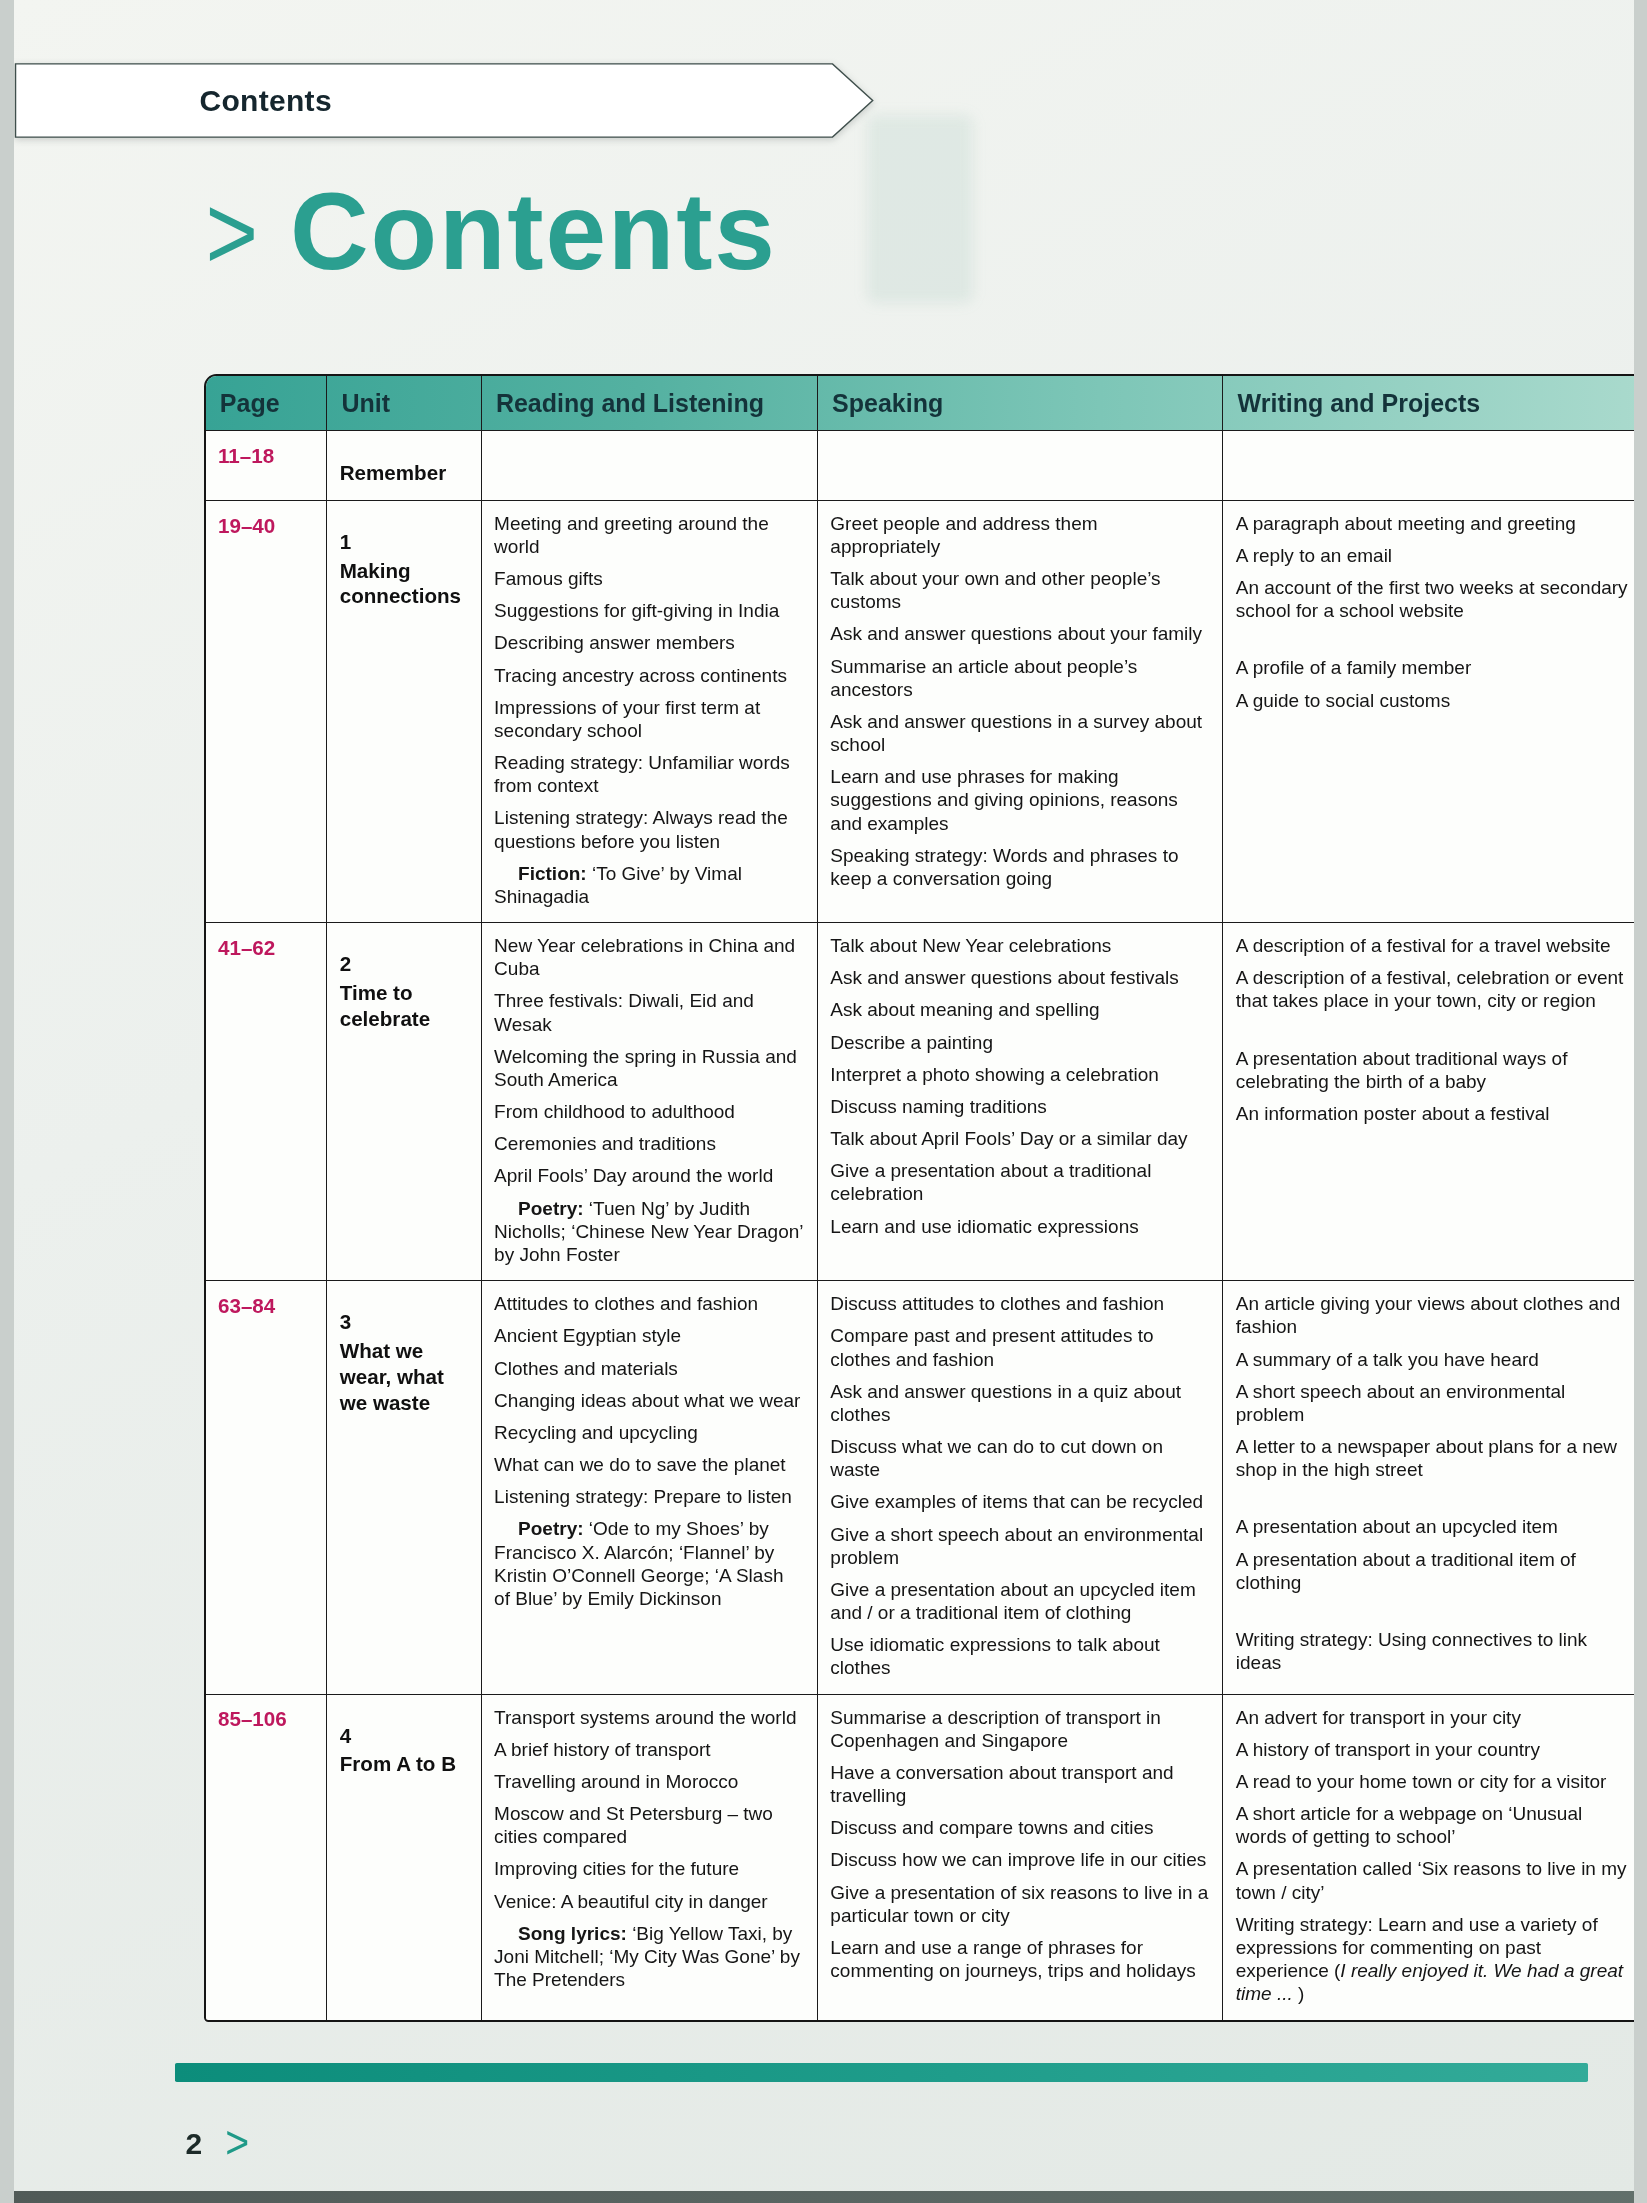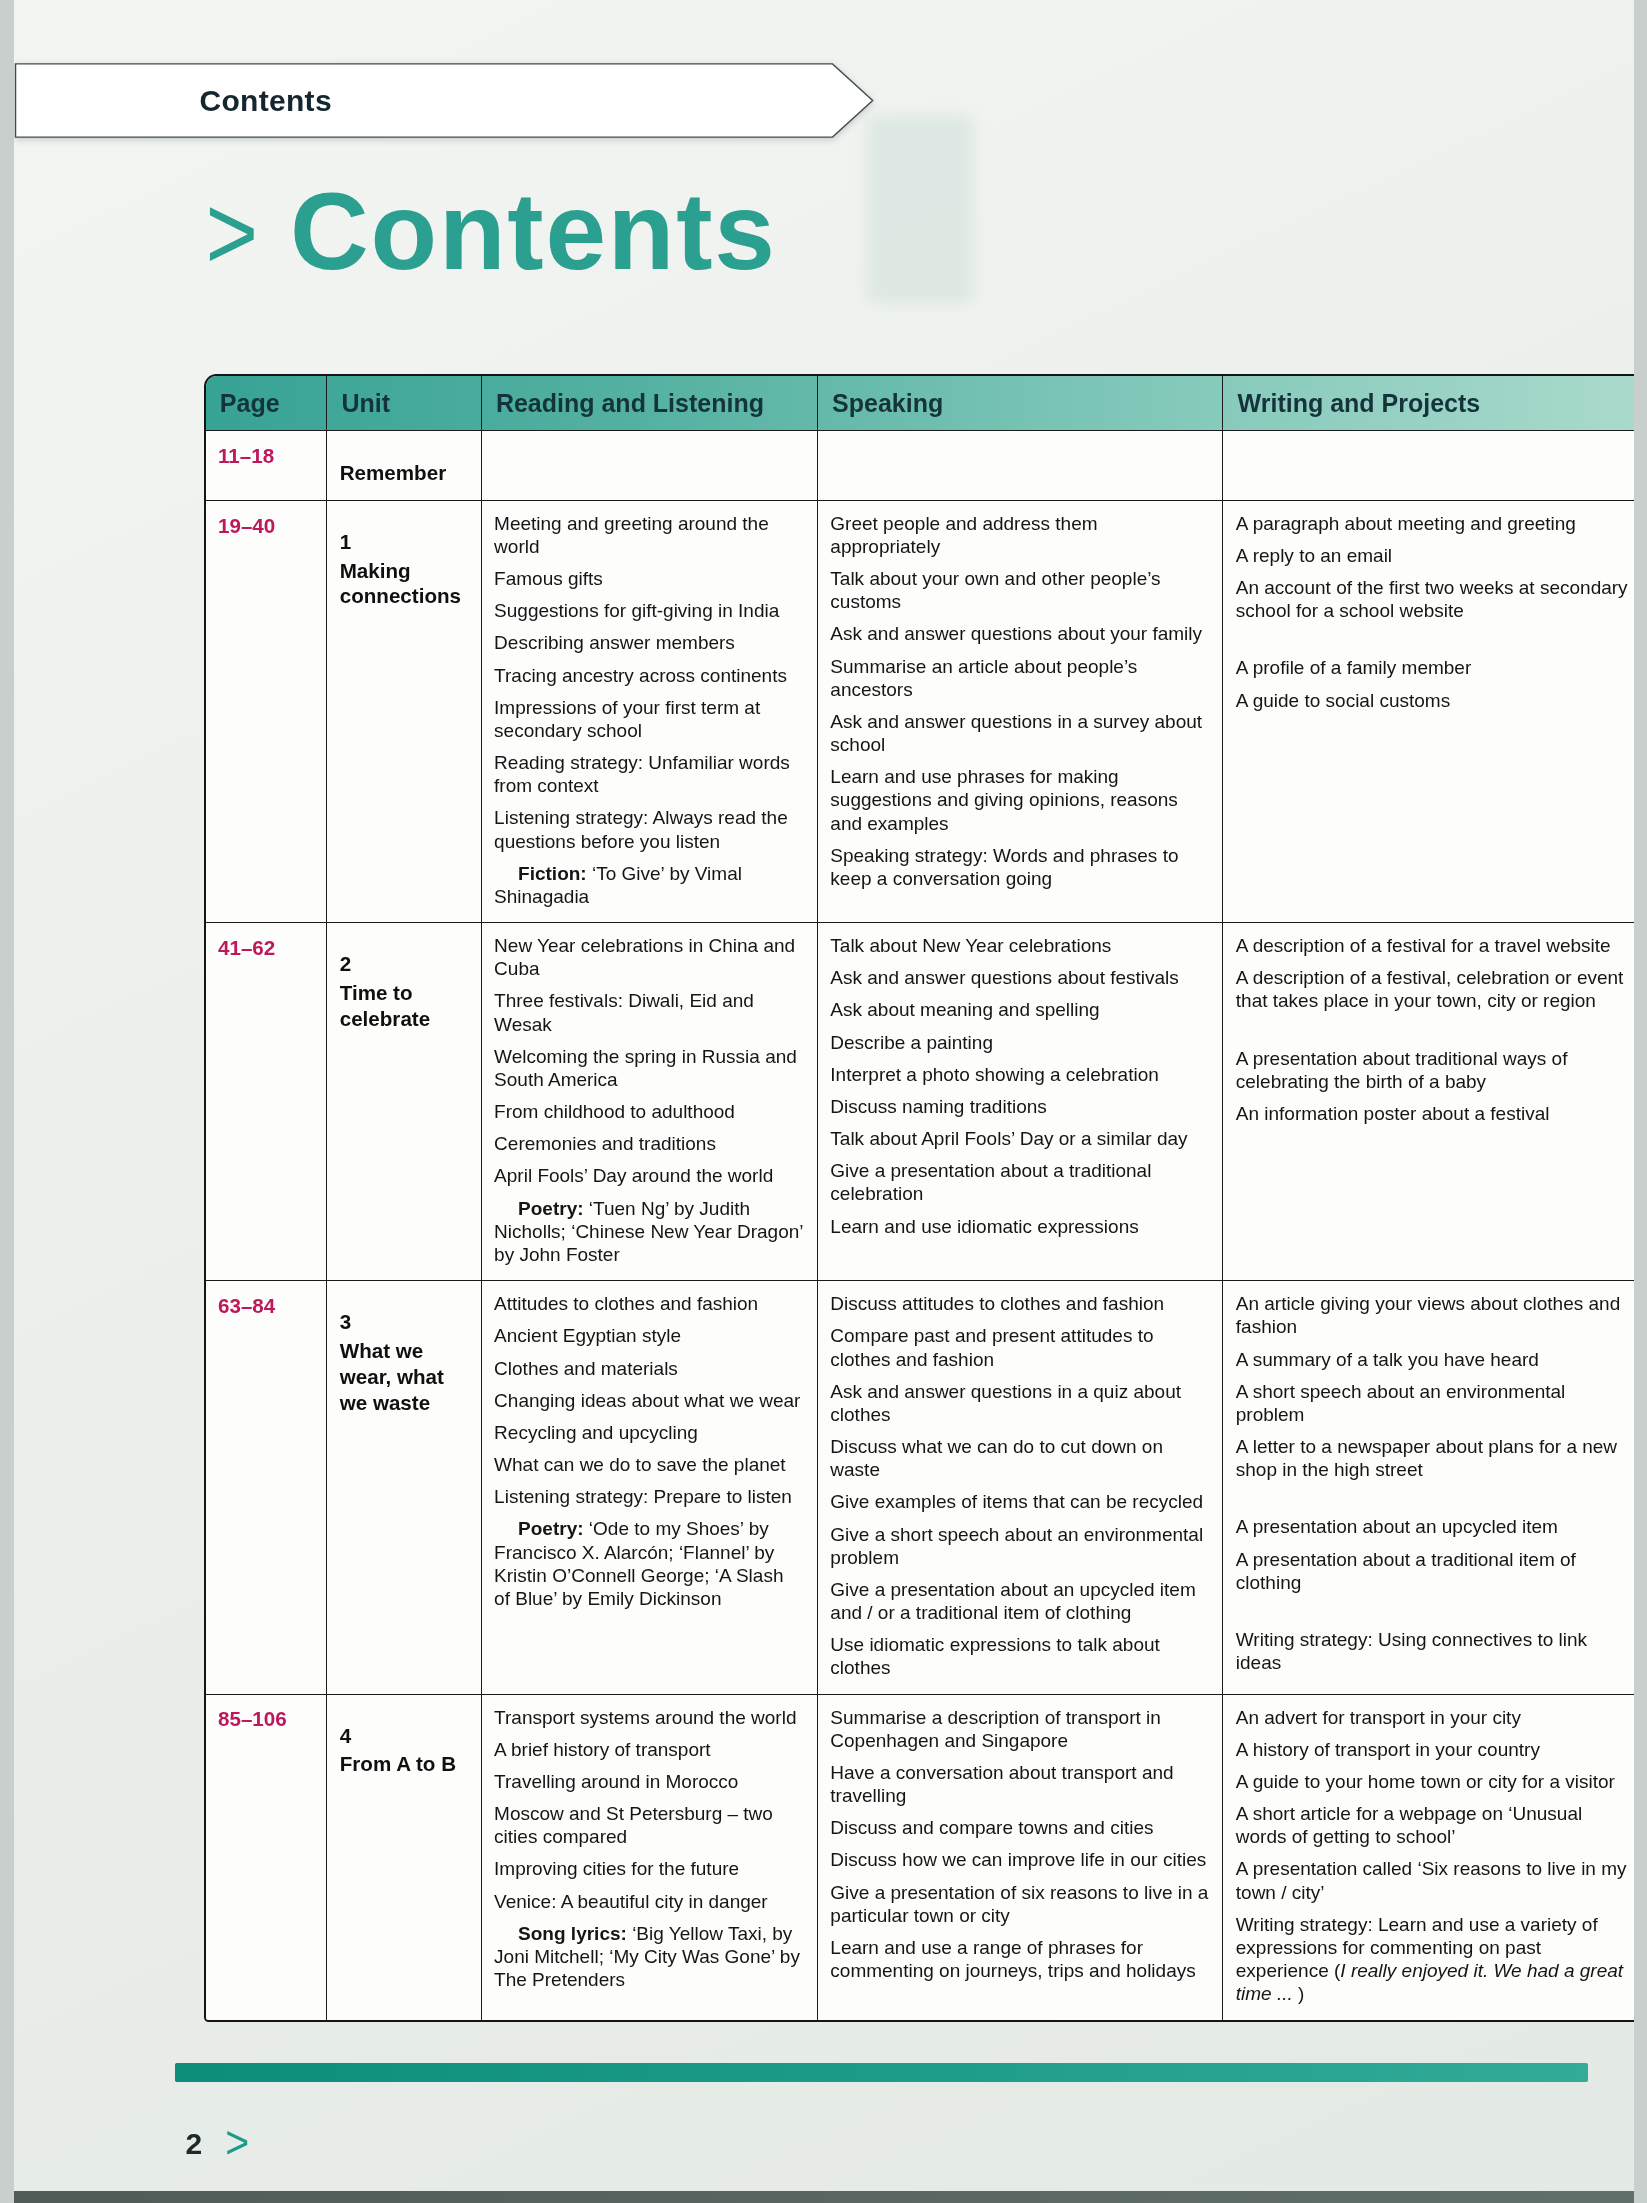--- a/index.html
+++ b/index.html
@@ -307,21 +307,21 @@
                 <li>Discuss and compare towns and cities</li>
                 <li>Discuss how we can improve life in our cities</li>
                 <li>Give a presentation of six reasons to live in a particular town or city</li>
                 <li>Learn and use a range of phrases for commenting on journeys, trips and holidays</li>
               </ul>
             </td>
             <td class="col-list">
               <ul>
                 <li>An advert for transport in your city</li>
                 <li>A history of transport in your country</li>
-                <li>A guide to your home town or city for a visitor</li>
+                <li>A read to your home town or city for a visitor</li>
                 <li>A short article for a webpage on ‘Unusual words of getting to school’</li>
                 <li>A presentation called ‘Six reasons to live in my town / city’</li>
                 <li><span>Writing strategy: Learn and use a variety of expressions for commenting on past experience (</span><span class="italic">I really enjoyed it. We had a great time ... </span><span>)</span></li>
               </ul>
             </td>
           </tr>
         </tbody>
     </table>
   </div>
 

